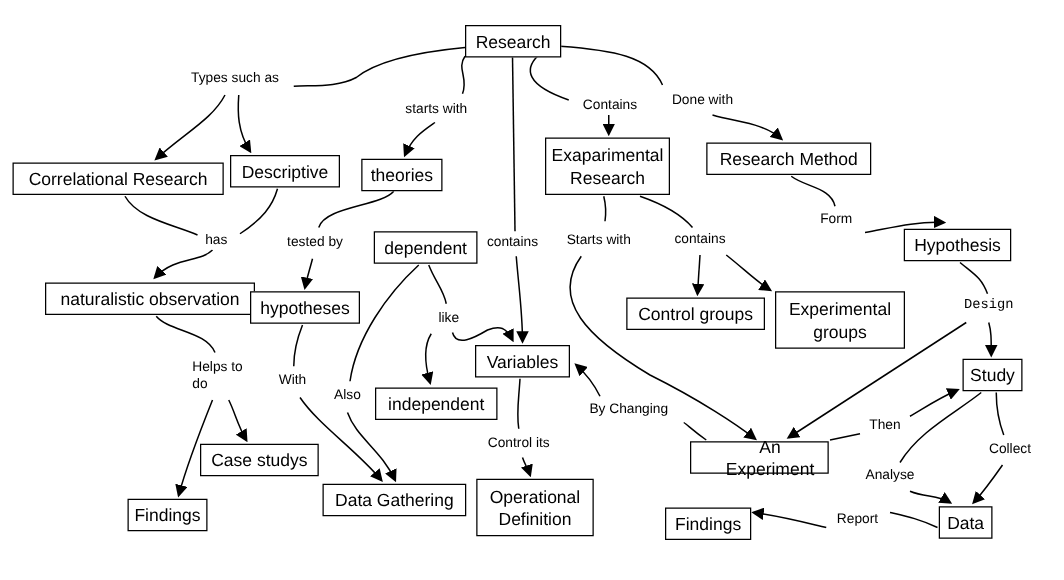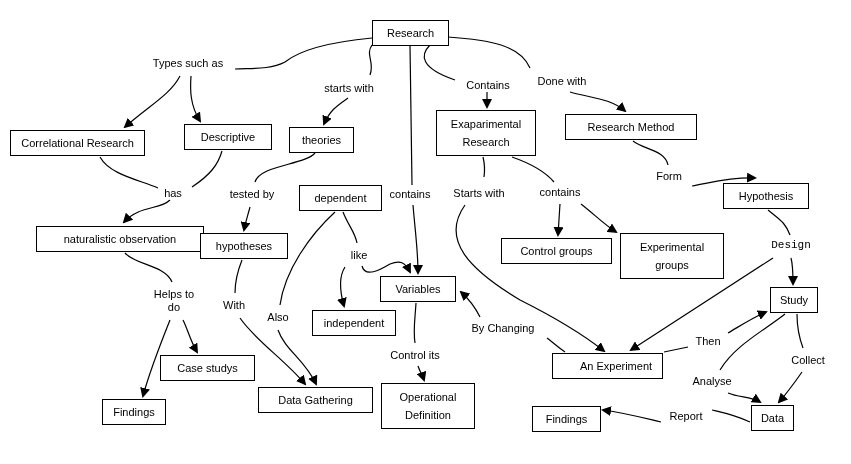--- a/index.html
+++ b/index.html
@@ -1,21 +1,21 @@
 <!DOCTYPE html>
 <html><head>
 <meta charset="utf-8">
 <style>
   html, body { margin:0; padding:0; background:#ffffff; }
   body { width:851px; height:464px; position:relative; overflow:hidden; font-family:"Liberation Sans", sans-serif; }
   #edges { position:absolute; left:0; top:0; width:851px; height:464px; }
   .node { position:absolute; box-sizing:border-box; border:1px solid #000; background:#fff;
-          color:#000; font-size:11px; line-height:18px; text-align:center;
+          color:#000; font-size:14px; line-height:18px; text-align:center;
           display:flex; align-items:center; justify-content:center; white-space:pre-line; padding:0 3px; }
-  .lbl { position:absolute; font-size:11px; line-height:13px; color:#000; text-align:center;
+  .lbl { position:absolute; font-size:11px; line-height:13px; color:#000; text-align:left;
          background:#fff; white-space:pre-line; transform:translate(-50%,-50%); padding:0 1px; }
 </style>
 </head>
 <body>
 
 <svg id="edges" viewBox="0 0 851 464">
   <defs>
     <marker id="ah" markerWidth="10" markerHeight="10" refX="8" refY="5" orient="auto" markerUnits="userSpaceOnUse">
       <path d="M0,0 L10,5 L0,10 z" fill="#000"></path>
     </marker>
@@ -110,32 +110,32 @@
 <div class="lbl" style="left:174px;top:301px;">Helps to
 do</div>
 <div class="lbl" style="left:415px;top:355px;">Control its</div>
 <div class="lbl" style="left:503px;top:328px;">By Changing</div>
 <div class="lbl" style="left:708px;top:341px;">Then</div>
 <div class="lbl" style="left:808px;top:360px;">Collect</div>
 <div class="lbl" style="left:712px;top:381px;">Analyse</div>
 <div class="lbl" style="left:686px;top:416px;">Report</div>
 
 <div class="node" style="left:372px;top:20px;width:77px;height:26px;">Research</div>
-<div class="node" style="left:10px;top:130px;width:135px;height:26px;">Correlational Research</div>
+<div class="node" style="left:10px;top:130px;width:169px;height:26px;">Correlational Research</div>
 <div class="node" style="left:184px;top:124px;width:88px;height:26px;text-align:center;">Descriptive</div>
 <div class="node" style="left:289px;top:127px;width:65px;height:26px;">theories</div>
 <div class="node" style="left:436px;top:110px;width:100px;height:46px;">Exaparimental
 Research</div>
 <div class="node" style="left:565px;top:114px;width:132px;height:26px;">Research Method</div>
 <div class="node" style="left:723px;top:183px;width:86px;height:26px;">Hypothesis</div>
 <div class="node" style="left:36px;top:226px;width:168px;height:26px;">naturalistic observation</div>
 <div class="node" style="left:200px;top:233px;width:88px;height:26px;">hypotheses</div>
 <div class="node" style="left:299px;top:185px;width:83px;height:26px;">dependent</div>
 <div class="node" style="left:380px;top:276px;width:76px;height:26px;">Variables</div>
-<div class="node" style="left:312px;top:310px;width:84px;height:26px;text-align:right;">independent</div>
+<div class="node" style="left:300px;top:310px;width:98px;height:26px;text-align:right;">independent</div>
 <div class="node" style="left:501px;top:238px;width:111px;height:26px;">Control groups</div>
 <div class="node" style="left:620px;top:233px;width:104px;height:46px;">Experimental
 groups</div>
 <div class="node" style="left:770px;top:287px;width:48px;height:26px;">Study</div>
 <div class="node" style="left:552px;top:353px;width:111px;height:26px;padding-left:20px;">An Experiment</div>
 <div class="node" style="left:160px;top:355px;width:95px;height:26px;">Case studys</div>
 <div class="node" style="left:102px;top:399px;width:64px;height:26px;">Findings</div>
 <div class="node" style="left:258px;top:387px;width:115px;height:26px;">Data Gathering</div>
 <div class="node" style="left:381px;top:383px;width:94px;height:46px;">Operational
 Definition</div>

